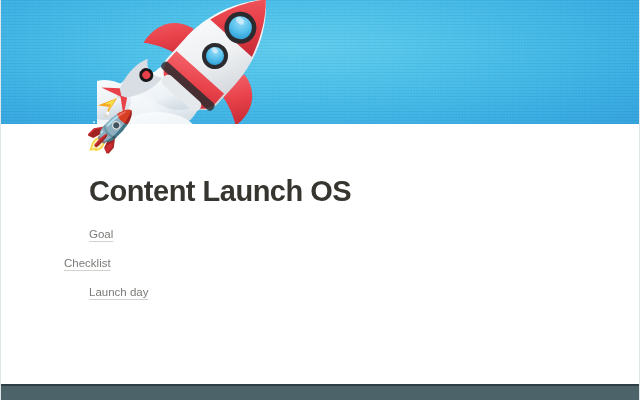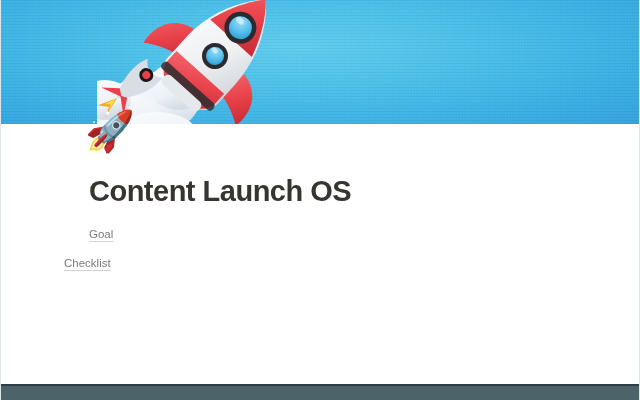--- a/index.html
+++ b/index.html
@@ -196,18 +196,21 @@
 
     <h1 class="title">Content Launch OS</h1>
 
     <div class="link-list">
       <div class="link-row">
         <span class="link-text">Goal</span>
       </div>
       <div class="link-row indent-1">
         <span class="link-text">Checklist</span>
       </div>
+      <div class="link-row">
+        <span class="link-text">Launch day</span>
+      </div>
 
     </div>
   </div>
 
   <div class="bottom-bar"></div>
 </div>
 
 </body></html>

